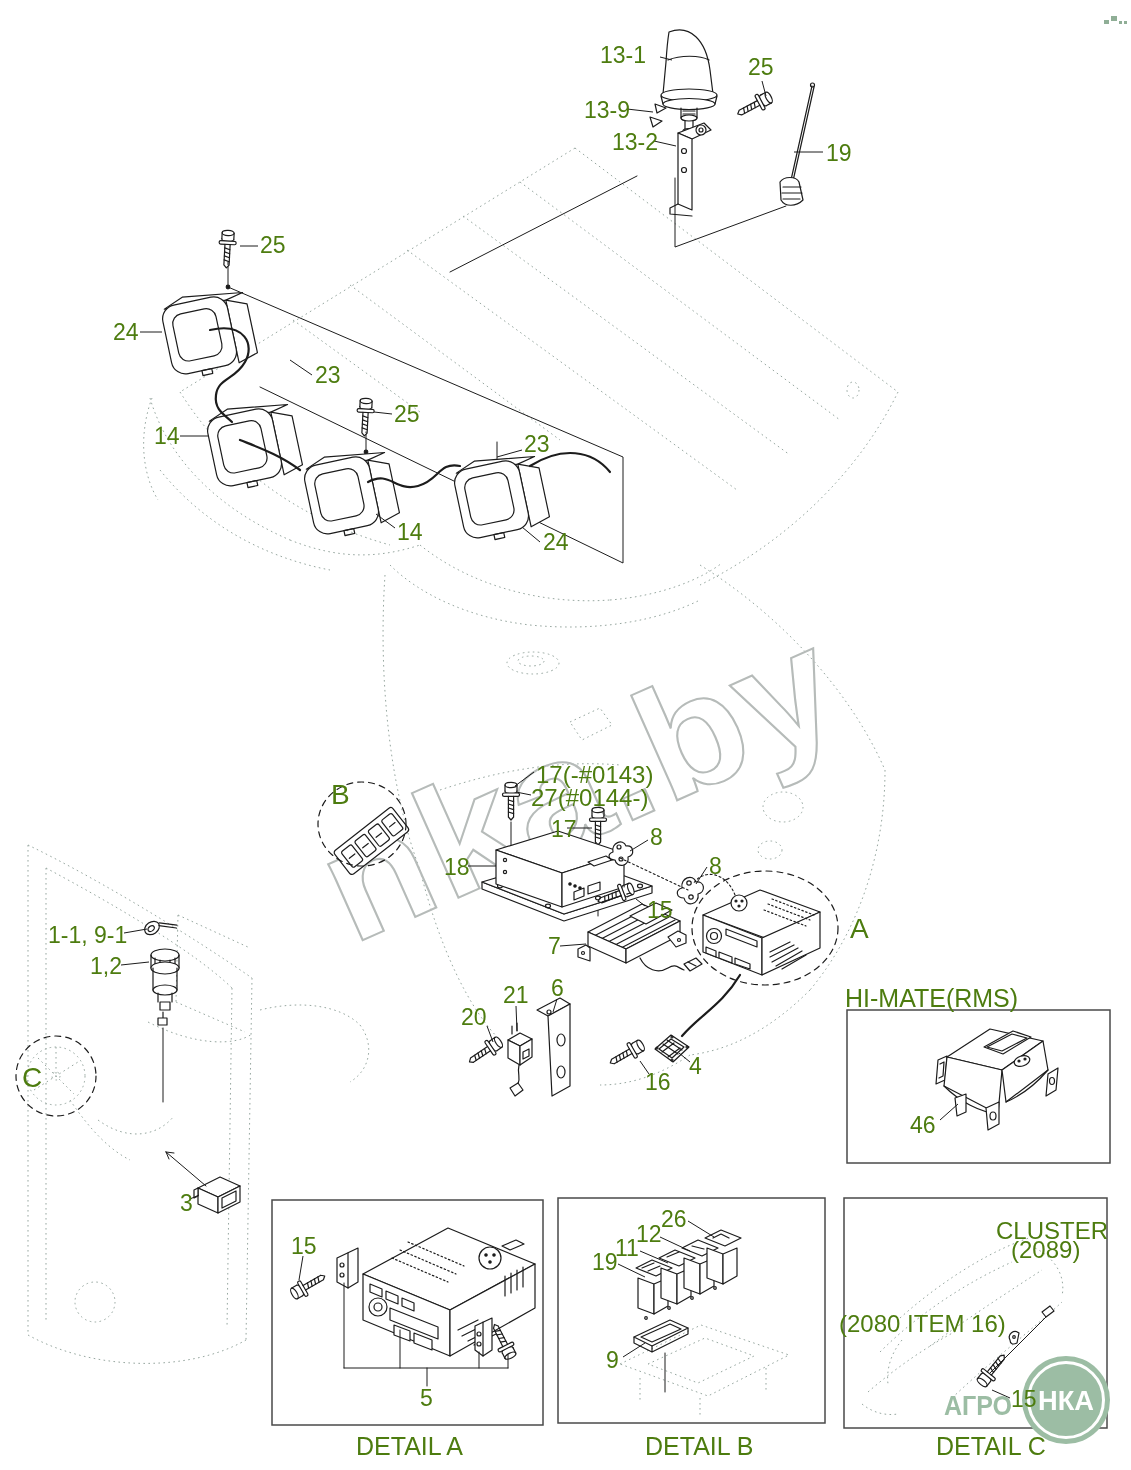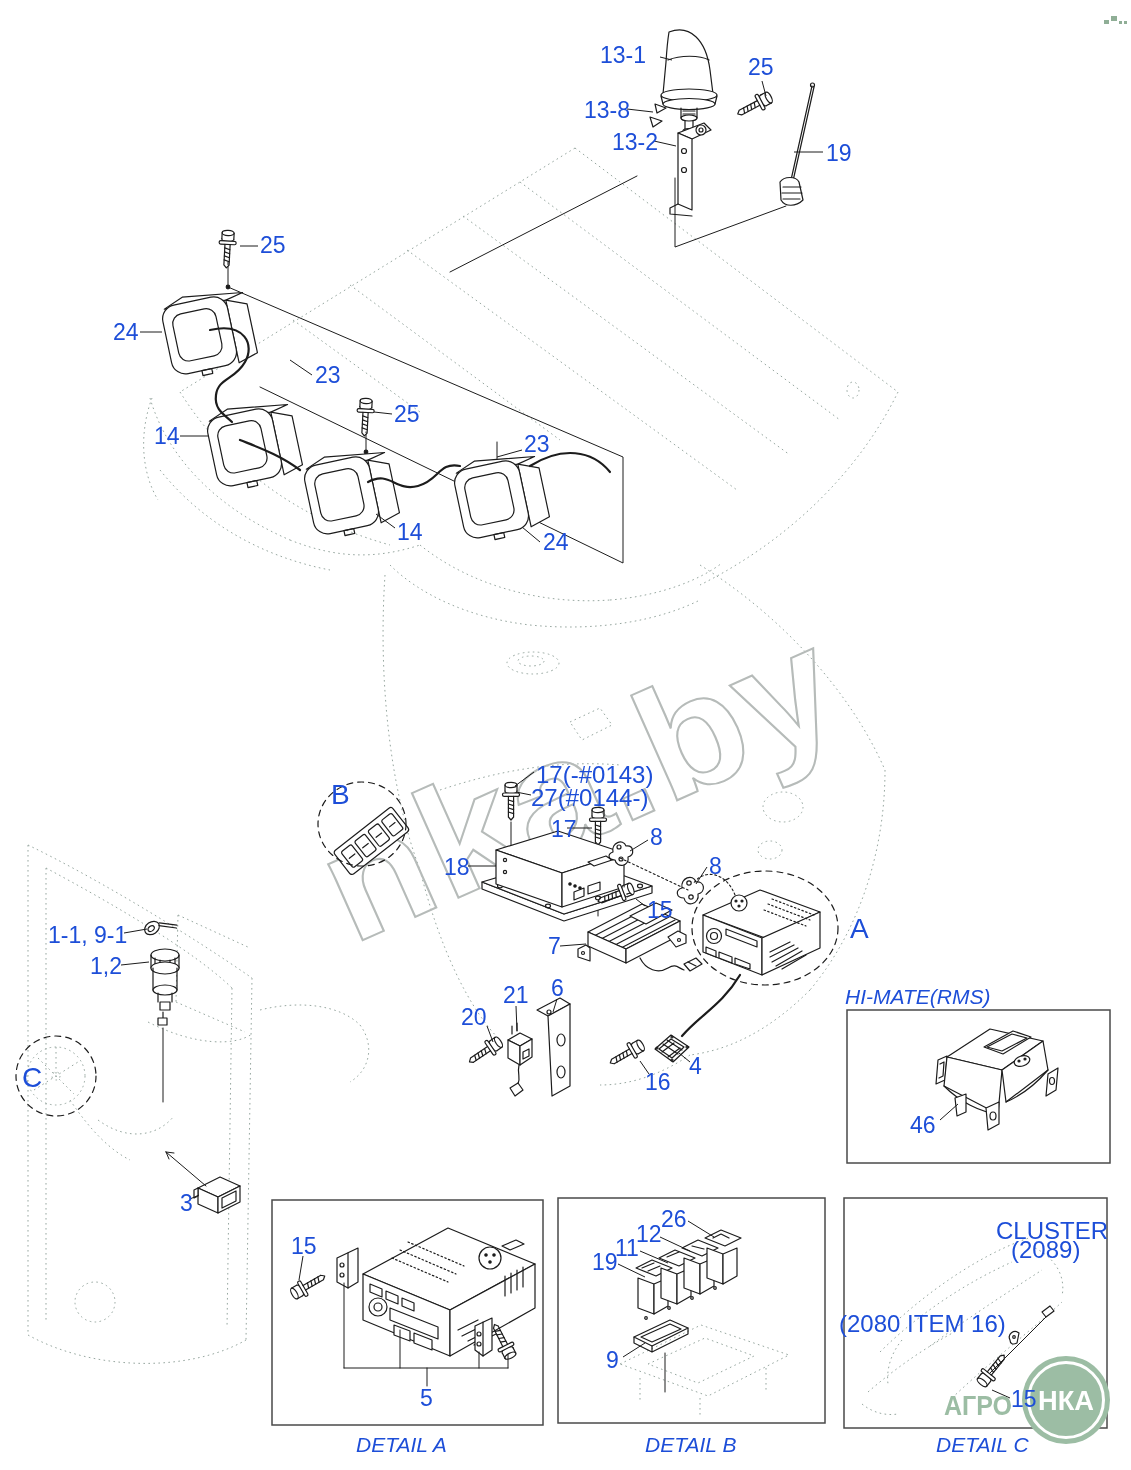--- a/index.html
+++ b/index.html
@@ -1,22 +1,22 @@
 <!DOCTYPE html>
 <html><head>
 <meta charset="utf-8">
 <style>
   html,body{margin:0;padding:0;background:#fff;}
   #stage{position:relative;width:1131px;height:1470px;background:#fff;overflow:hidden;
          font-family:"Liberation Sans",sans-serif;}
   #art{position:absolute;left:0;top:0;}
-  .lbl{position:absolute;font-size:23px;color:#1d4ed8;white-space:nowrap;line-height:1;}
+  .lbl{position:absolute;font-size:23px;color:#4d7c0f;white-space:nowrap;line-height:1;}
   .lbl.sm{font-size:24px;}
   .lbl.lg{font-size:28px;}
-  .lbl.cap{font-size:21px;font-style:italic;}
+  .lbl.cap{font-size:25px;}
   .ghost{stroke:#97a7a0;fill:none;stroke-width:1;stroke-dasharray:1.6,3.4;}
   .solid{stroke:#1c1c1c;fill:none;stroke-width:1.2;stroke-linecap:round;stroke-linejoin:round;}
   .solid .fw{fill:#ffffff;}
   .leader{stroke:#1c1c1c;fill:none;stroke-width:1;}
   .dashln{stroke:#1c1c1c;fill:none;stroke-width:1.1;}
   .thick{stroke-width:2.2;}
   .boxes rect{fill:none;stroke:#4a4a4a;stroke-width:1.5;}
 </style>
 </head>
 <body>
@@ -490,21 +490,21 @@
   <g fill="#8fae96">
     <rect x="1104" y="20" width="5" height="4"></rect>
     <rect x="1111" y="16" width="6" height="5"></rect>
     <rect x="1119" y="21" width="3" height="3"></rect>
     <rect x="1124" y="21" width="3" height="3"></rect>
   </g>
 </svg>
 
 <div class="lbl" style="left:600px;top:44px">13-1</div>
 <div class="lbl" style="left:748px;top:56px">25</div>
-<div class="lbl" style="left:584px;top:99px">13-8</div>
+<div class="lbl" style="left:584px;top:99px">13-9</div>
 <div class="lbl" style="left:612px;top:131px">13-2</div>
 <div class="lbl" style="left:826px;top:142px">19</div>
 <div class="lbl" style="left:260px;top:234px">25</div>
 <div class="lbl" style="left:113px;top:321px">24</div>
 <div class="lbl" style="left:315px;top:364px">23</div>
 <div class="lbl" style="left:154px;top:425px">14</div>
 <div class="lbl" style="left:394px;top:403px">25</div>
 <div class="lbl" style="left:524px;top:433px">23</div>
 <div class="lbl" style="left:397px;top:521px">14</div>
 <div class="lbl" style="left:543px;top:531px">24</div>

